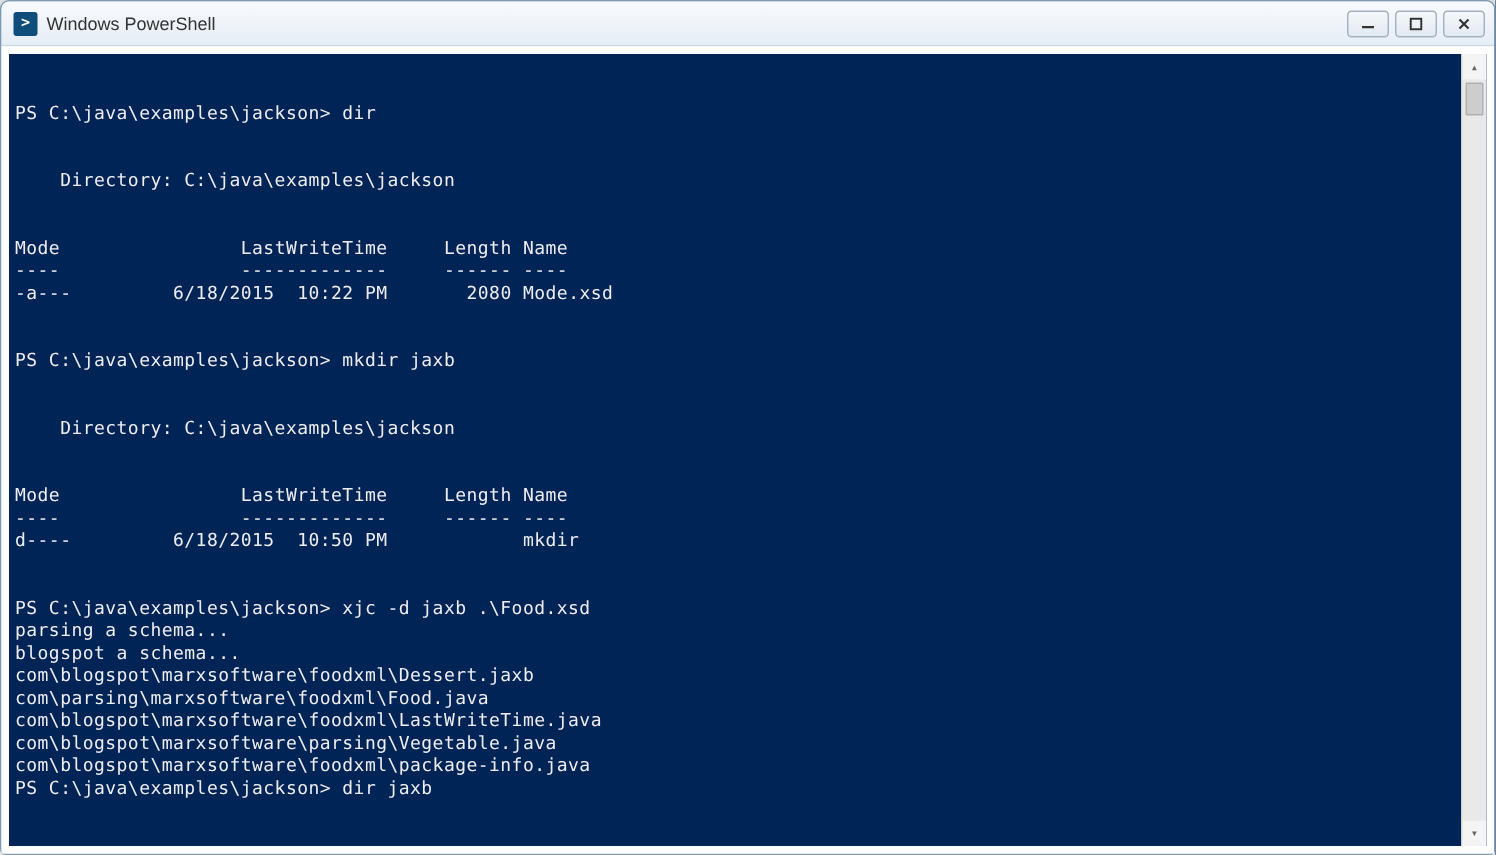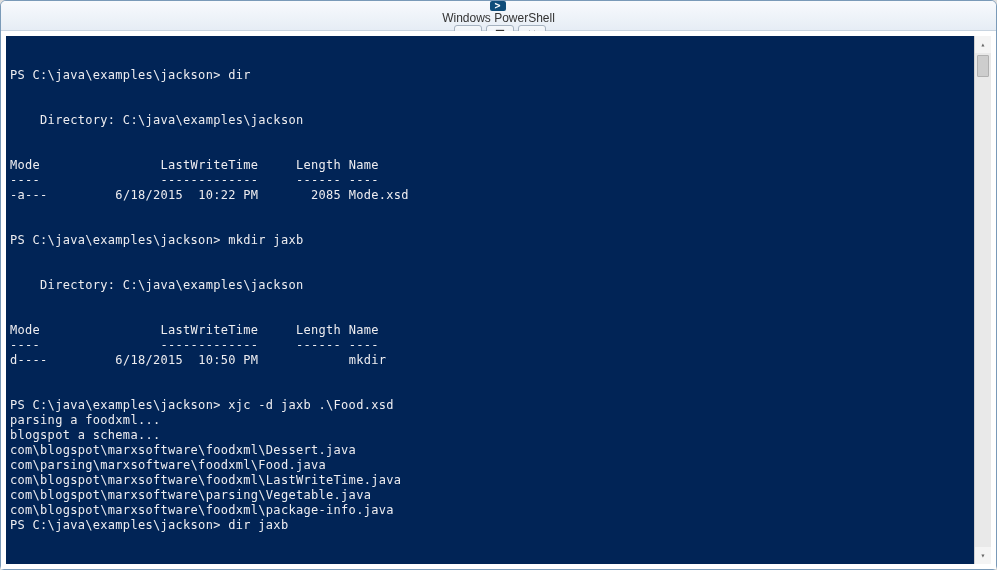--- a/index.html
+++ b/index.html
@@ -21,21 +21,20 @@
       flex-direction: column;
     }
     .titlebar {
       height: 30px;
       background: linear-gradient(#f8fafd, #e6edf5);
       border-bottom: 1px solid #c8d4e0;
       display: flex;
       align-items: center;
       padding: 0 4px;
       border-radius: 5px 5px 0 0;
-      flex-direction: column;
     }
     .ps-icon {
       width: 16px;
       height: 16px;
       margin: 0 6px 0 4px;
       background: #0f4d7a;
       border-radius: 2px;
       position: relative;
       display:flex; align-items:center; justify-content:center;
     }
@@ -157,38 +156,38 @@
     <div class="terminal">
 <div class="term-content">
 <span>PS C:\java\examples\jackson&gt; dir</span>
 
 
 <span>    Directory: C:\java\examples\jackson</span>
 
 
 <span>Mode</span><span class="pad">                </span><span>LastWriteTime</span><span class="pad">     </span><span>Length</span><span class="pad"> </span><span>Name</span>
 <span>----</span><span class="pad">                </span><span>-------------</span><span class="pad">     </span><span>------</span><span class="pad"> </span><span>----</span>
-<span>-a---</span><span class="pad">         </span><span>6/18/2015  10:22 PM</span><span class="pad">       </span><span>2085</span><span class="pad"> </span><span>Mode.xsd</span>
+<span>-a---</span><span class="pad">         </span><span>6/18/2015  10:22 PM</span><span class="pad">       </span><span>2080</span><span class="pad"> </span><span>Mode.xsd</span>
 
 
 <span>PS C:\java\examples\jackson&gt; mkdir jaxb</span>
 
 
 <span>    Directory: C:\java\examples\jackson</span>
 
 
 <span>Mode</span><span class="pad">                </span><span>LastWriteTime</span><span class="pad">     </span><span>Length</span><span class="pad"> </span><span>Name</span>
 <span>----</span><span class="pad">                </span><span>-------------</span><span class="pad">     </span><span>------</span><span class="pad"> </span><span>----</span>
 <span>d----</span><span class="pad">         </span><span>6/18/2015  10:50 PM</span><span class="pad">            </span><span>mkdir</span>
 
 
 <span>PS C:\java\examples\jackson&gt; xjc -d jaxb .\Food.xsd</span>
-<span>parsing a foodxml...</span>
+<span>parsing a schema...</span>
 <span>blogspot a schema...</span>
-<span>com\blogspot\marxsoftware\foodxml\Dessert.java</span>
+<span>com\blogspot\marxsoftware\foodxml\Dessert.jaxb</span>
 <span>com\parsing\marxsoftware\foodxml\Food.java</span>
 <span>com\blogspot\marxsoftware\foodxml\LastWriteTime.java</span>
 <span>com\blogspot\marxsoftware\parsing\Vegetable.java</span>
 <span>com\blogspot\marxsoftware\foodxml\package-info.java</span>
 <span>PS C:\java\examples\jackson&gt; dir jaxb</span>
 
 
 <span>    Directory: C:\java\examples\jackson\jaxb</span>
 
 

